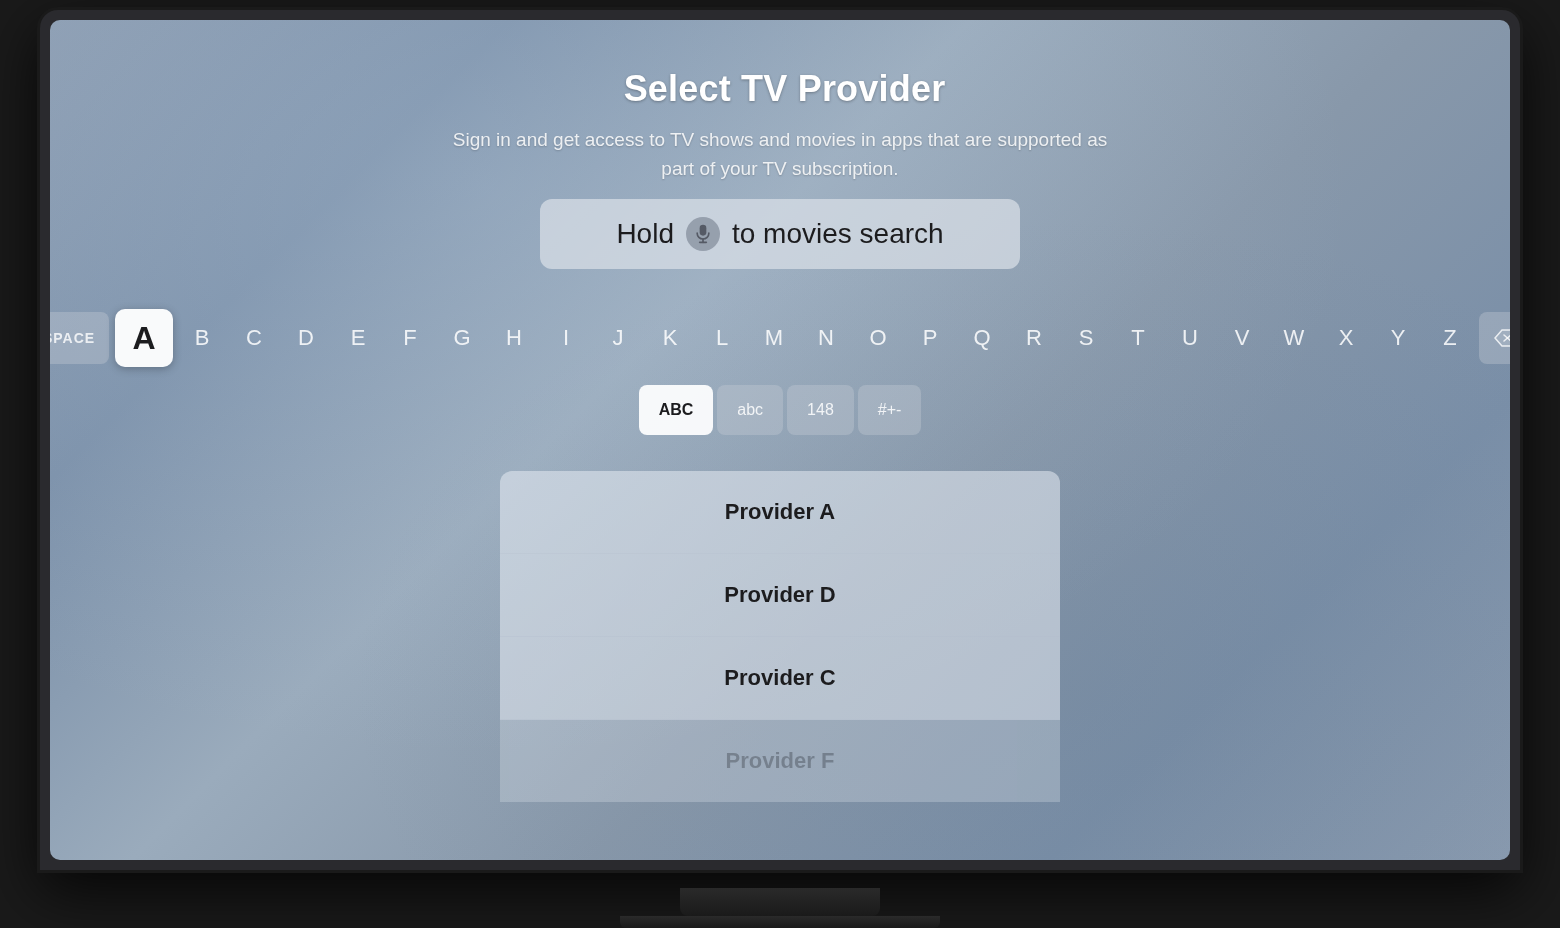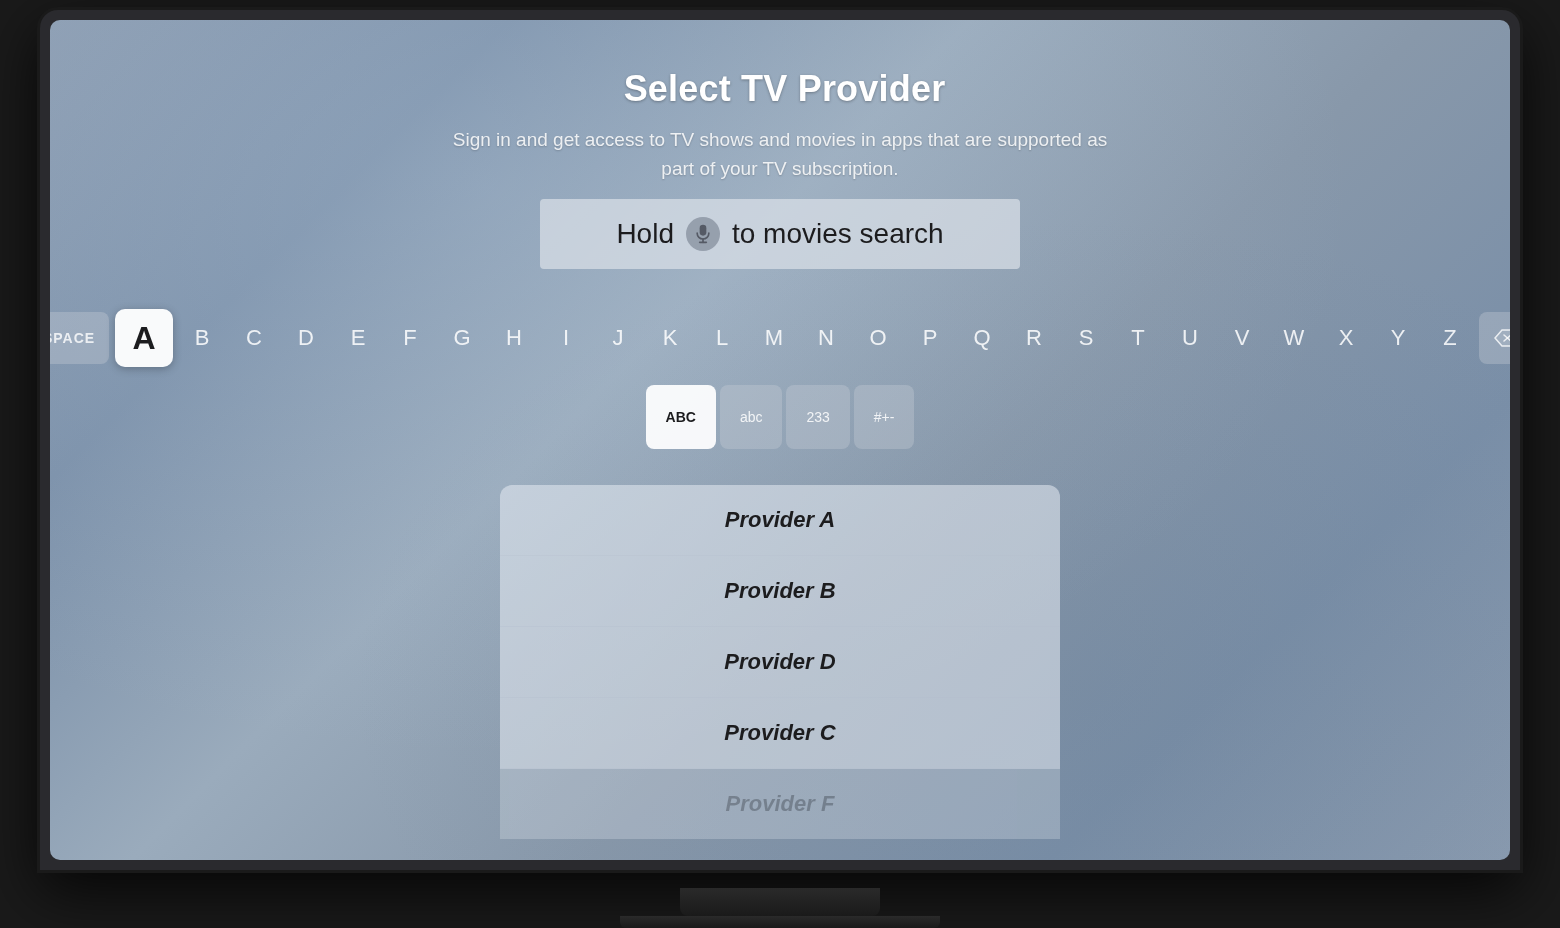--- a/index.html
+++ b/index.html
@@ -89,21 +89,21 @@
       line-height: 1.5;
       max-width: 680px;
       margin-bottom: 16px;
       text-shadow: 0 1px 2px rgba(0,0,0,0.2);
       position: relative;
       z-index: 1;
     }
 
     .dictate-bar {
       background: rgba(220,225,232,0.7);
-      border-radius: 4px;
+      border-radius: 12px;
       padding: 18px 60px;
       display: flex;
       align-items: center;
       gap: 12px;
       margin-bottom: 40px;
       position: relative;
       z-index: 1;
       min-width: 480px;
       justify-content: center;
     }
@@ -191,46 +191,45 @@
       align-items: center;
       gap: 4px;
       margin-bottom: 36px;
       position: relative;
       z-index: 1;
     }
 
     .mode-key {
       background: rgba(200,205,215,0.35);
       border-radius: 8px;
-      padding: 24px 20px;
-      font-size: 14px;
+      padding: 16px 20px;
+      font-size: 16px;
       font-weight: 500;
       color: rgba(255,255,255,0.85);
       cursor: pointer;
     }
 
     .mode-key.active-mode {
       background: rgba(255,255,255,0.92);
       color: #1c1c1e;
       font-weight: 600;
     }
 
     .providers-list {
       width: 560px;
       position: relative;
       z-index: 1;
     }
 
     .provider-item {
       background: rgba(230,235,242,0.55);
       border-bottom: 1px solid rgba(180,190,205,0.3);
-      padding: 22px 0;
+      padding: 28px 0;
       text-align: center;
       cursor: pointer;
-      font-style: italic;
     }
 
     .provider-item:first-child {
       border-radius: 12px 12px 0 0;
     }
 
     .provider-item.last-visible {
       opacity: 0.5;
       border-bottom: none;
     }
@@ -300,32 +299,29 @@
           <path d="M8 1H20C21.1 1 22 1.9 22 3V15C22 16.1 21.1 17 20 17H8L1 9L8 1Z" stroke="rgba(255,255,255,0.8)" stroke-width="1.5" fill="rgba(255,255,255,0.1)"></path>
           <line x1="10" y1="6" x2="17" y2="12" stroke="rgba(255,255,255,0.8)" stroke-width="1.5" stroke-linecap="round"></line>
           <line x1="17" y1="6" x2="10" y2="12" stroke="rgba(255,255,255,0.8)" stroke-width="1.5" stroke-linecap="round"></line>
         </svg>
       </div>
     </div>
 
     <div class="keyboard-modes">
       <div class="mode-key active-mode">ABC</div>
       <div class="mode-key">abc</div>
-      <div class="mode-key">233</div>
+      <div class="mode-key">148</div>
       <div class="mode-key">#+-</div>
     </div>
 
     <div class="providers-list">
       <div class="provider-item">
         <span class="provider-name">Provider A</span>
       </div>
       <div class="provider-item">
-        <span class="provider-name">Provider B</span>
-      </div>
-      <div class="provider-item">
         <span class="provider-name">Provider D</span>
       </div>
       <div class="provider-item">
         <span class="provider-name">Provider C</span>
       </div>
       <div class="provider-item last-visible">
         <span class="provider-name">Provider F</span>
       </div>
     </div>
 

